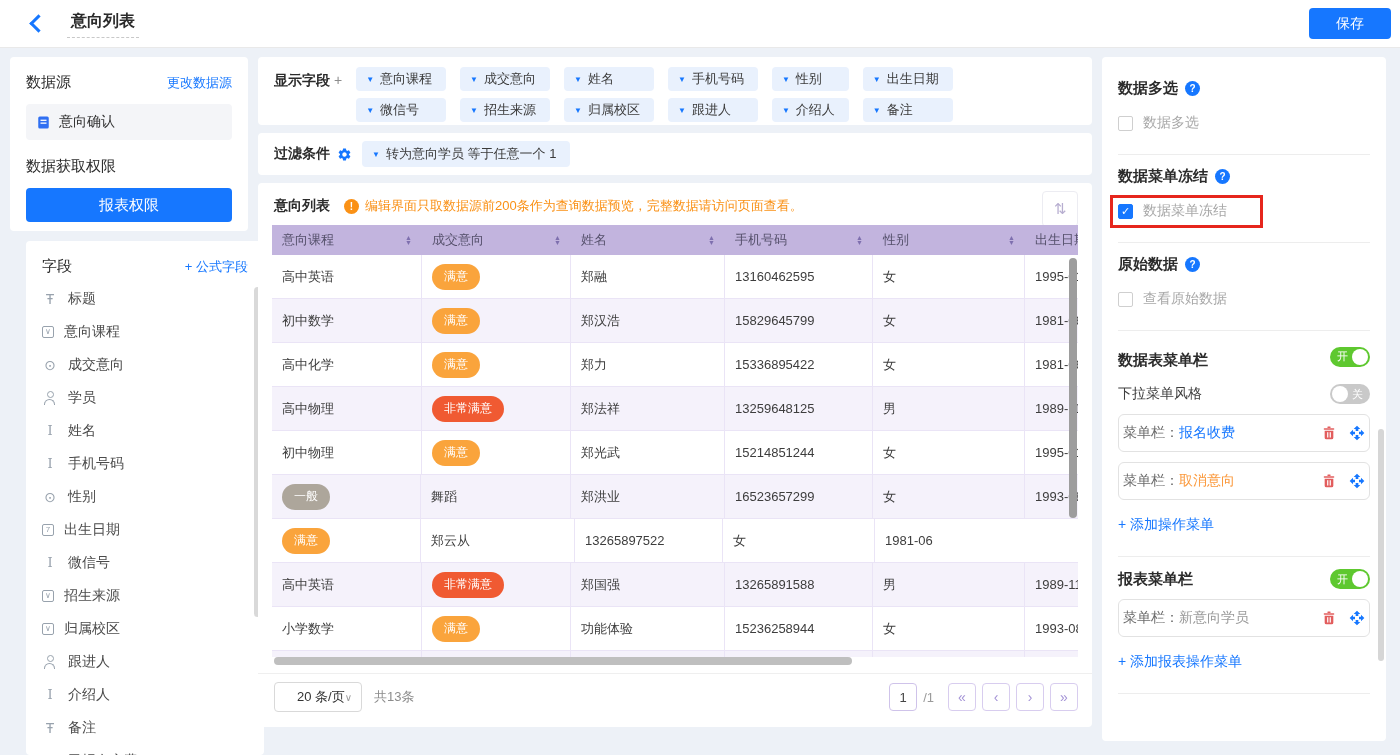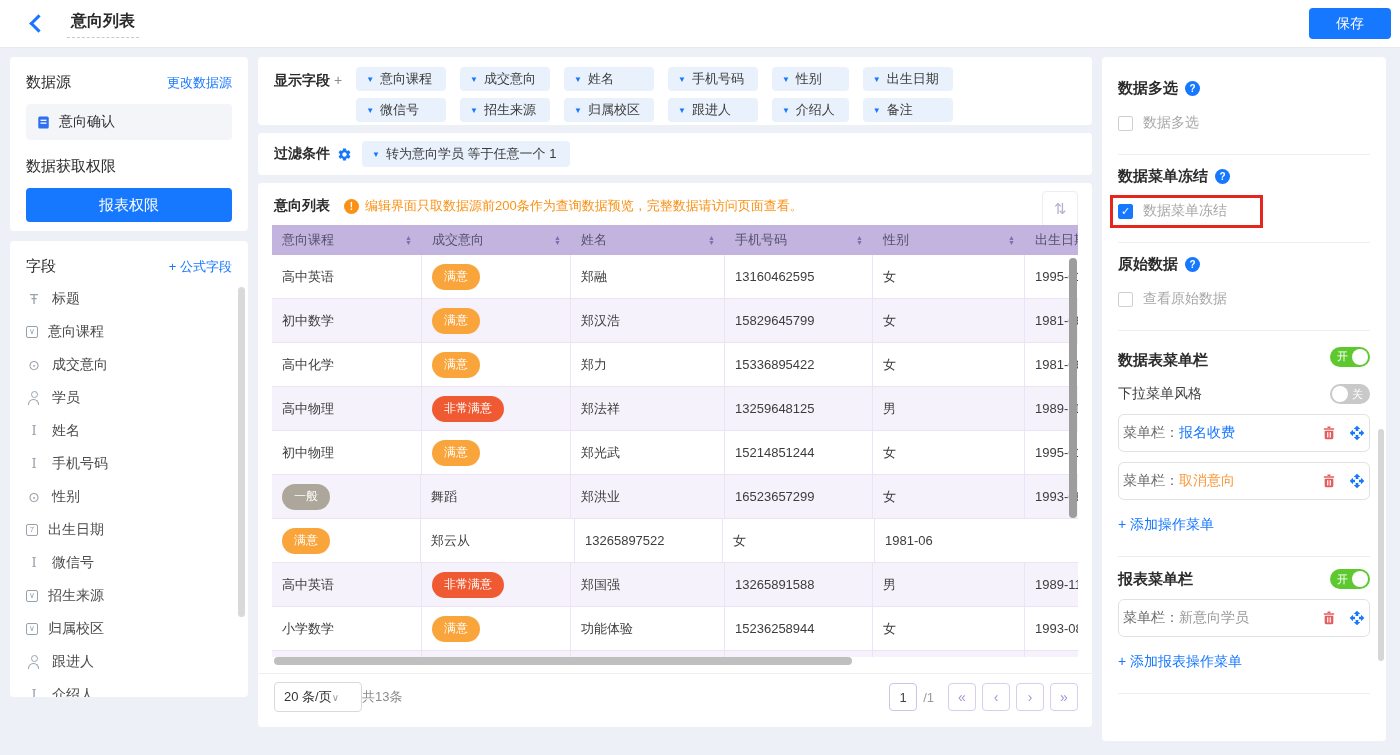--- a/index.html
+++ b/index.html
@@ -20,21 +20,21 @@
   
   #ds-card{left:10px;top:57px;width:238px;height:174px;padding:16px}
   .row-between{display:flex;align-items:center;justify-content:space-between}
   .sec-h{font-size:15px;font-weight:normal;color:#2b2b2b}
   .link{color:#1677ff;font-size:13px;cursor:pointer}
   .src-box{margin-top:12px;height:36px;background:#f4f5f8;border-radius:4px;display:flex;align-items:center;padding:0 10px;font-size:14px;color:#333}
   .src-box svg{margin-right:8px}
   .perm-h{margin-top:17px}
   .perm-btn{margin-top:12px;height:34px;background:#1677ff;border-radius:4px;color:#fff;font-size:15px;display:flex;align-items:center;justify-content:center;cursor:pointer}
 
-  #fields-card{left:10px;top:241px;width:238px;height:456px;padding:16px;overflow:hidden}
+  #fields-card{left:26px;top:241px;width:238px;height:514px;padding:16px;overflow:hidden}
   .fields-list{margin-top:6px}
   .fitem{display:flex;align-items:center;height:33px;font-size:14px;color:#4b4b4b;cursor:pointer}
   .fic{width:16px;margin-right:10px;color:#98a2ad;display:inline-flex;align-items:center;justify-content:center;font-size:13px;flex:none}
   .fic-text{font-family:"DejaVu Serif","Liberation Serif",serif;font-size:13px}
   .fic-title{font-size:14px}
   .fic-radio{font-size:14px}
   .fic-box{width:12px;height:12px;border:1.2px solid #98a2ad;border-radius:2px;font-size:8px;line-height:10px;box-sizing:border-box}
   .fic-person{position:relative;height:14px}
   .fic-person::before{content:"";position:absolute;left:4.5px;top:0;width:5px;height:5px;border:1.3px solid #98a2ad;border-radius:50%}
   .fic-person::after{content:"";position:absolute;left:1.5px;bottom:0;width:11px;height:6px;border:1.3px solid #98a2ad;border-bottom:none;border-radius:7px 7px 0 0;box-sizing:border-box}
@@ -74,23 +74,23 @@
   .badge{height:26px;padding:0 12px;border-radius:14px;color:#fff;font-size:12px;display:inline-flex;align-items:center;white-space:nowrap}
   .b-orange{background:#faa43c}
   .b-red{background:#f05a32}
   .b-gray{background:#ada69b}
   .tr.partial{height:15px;overflow:hidden;border-bottom:none;align-items:flex-start}
   .tr.partial .td{align-items:flex-start;height:43px}
   .vscroll{position:absolute;top:33px;right:1px;width:8px;height:260px;background:#9d9d9d;border-radius:4px}
   .hscroll{position:absolute;left:16px;top:474px;width:578px;height:8px;background:#bfbfbf;border-radius:4px}
   .pg-divider{position:absolute;left:0;right:0;top:490px;border-top:1px solid #efefef}
   .pager{position:absolute;left:16px;right:14px;top:497px;height:34px;display:flex;align-items:center}
-  .psel{width:88px;height:30px;border:1px solid #d9d9d9;border-radius:4px;display:flex;align-items:center;justify-content:flex-start;padding:0 9px;font-size:13px;color:#333;box-sizing:border-box;cursor:pointer;background:#fff}
+  .psel{width:88px;height:30px;border:1px solid #d9d9d9;border-radius:4px;display:flex;align-items:center;justify-content:flex-end;padding:0 9px;font-size:13px;color:#333;box-sizing:border-box;cursor:pointer;background:#fff}
   .psel i{font-style:normal;color:#9b9b9b;font-size:10px}
-  .ptotal{font-size:13px;color:#8c8c8c}
+  .ptotal{margin-left:12px;font-size:13px;color:#8c8c8c}
   .pright{margin-left:auto;display:flex;align-items:center}
   .pnum{width:26px;height:26px;border:1px solid #cfc3ea;border-radius:4px;display:flex;align-items:center;justify-content:center;font-size:13px;color:#444;background:#fff}
   .pslash{color:#9a9a9a;font-size:13px;margin:0 8px 0 6px}
   .pbtn{width:26px;height:26px;border:1px solid #d8cdef;border-radius:4px;margin-left:6px;display:flex;align-items:center;justify-content:center;color:#a493d6;font-size:14px;background:#fff;cursor:pointer}
 
   
   #settings-card{left:1102px;top:57px;width:284px;height:684px;padding:14px 16px;overflow:hidden}
   .help{width:15px;height:15px;border-radius:50%;background:#1677ff;color:#fff;font-size:10px;font-weight:bold;display:inline-flex;align-items:center;justify-content:center;margin-left:7px;font-style:normal;cursor:pointer}
   .s-title{display:flex;align-items:center;font-size:15px;font-weight:bold;color:#2b2b2b;margin-top:10px}
   .cb-row{display:flex;align-items:center;margin-top:16px;font-size:14px;color:#a8a8a8;cursor:pointer}

